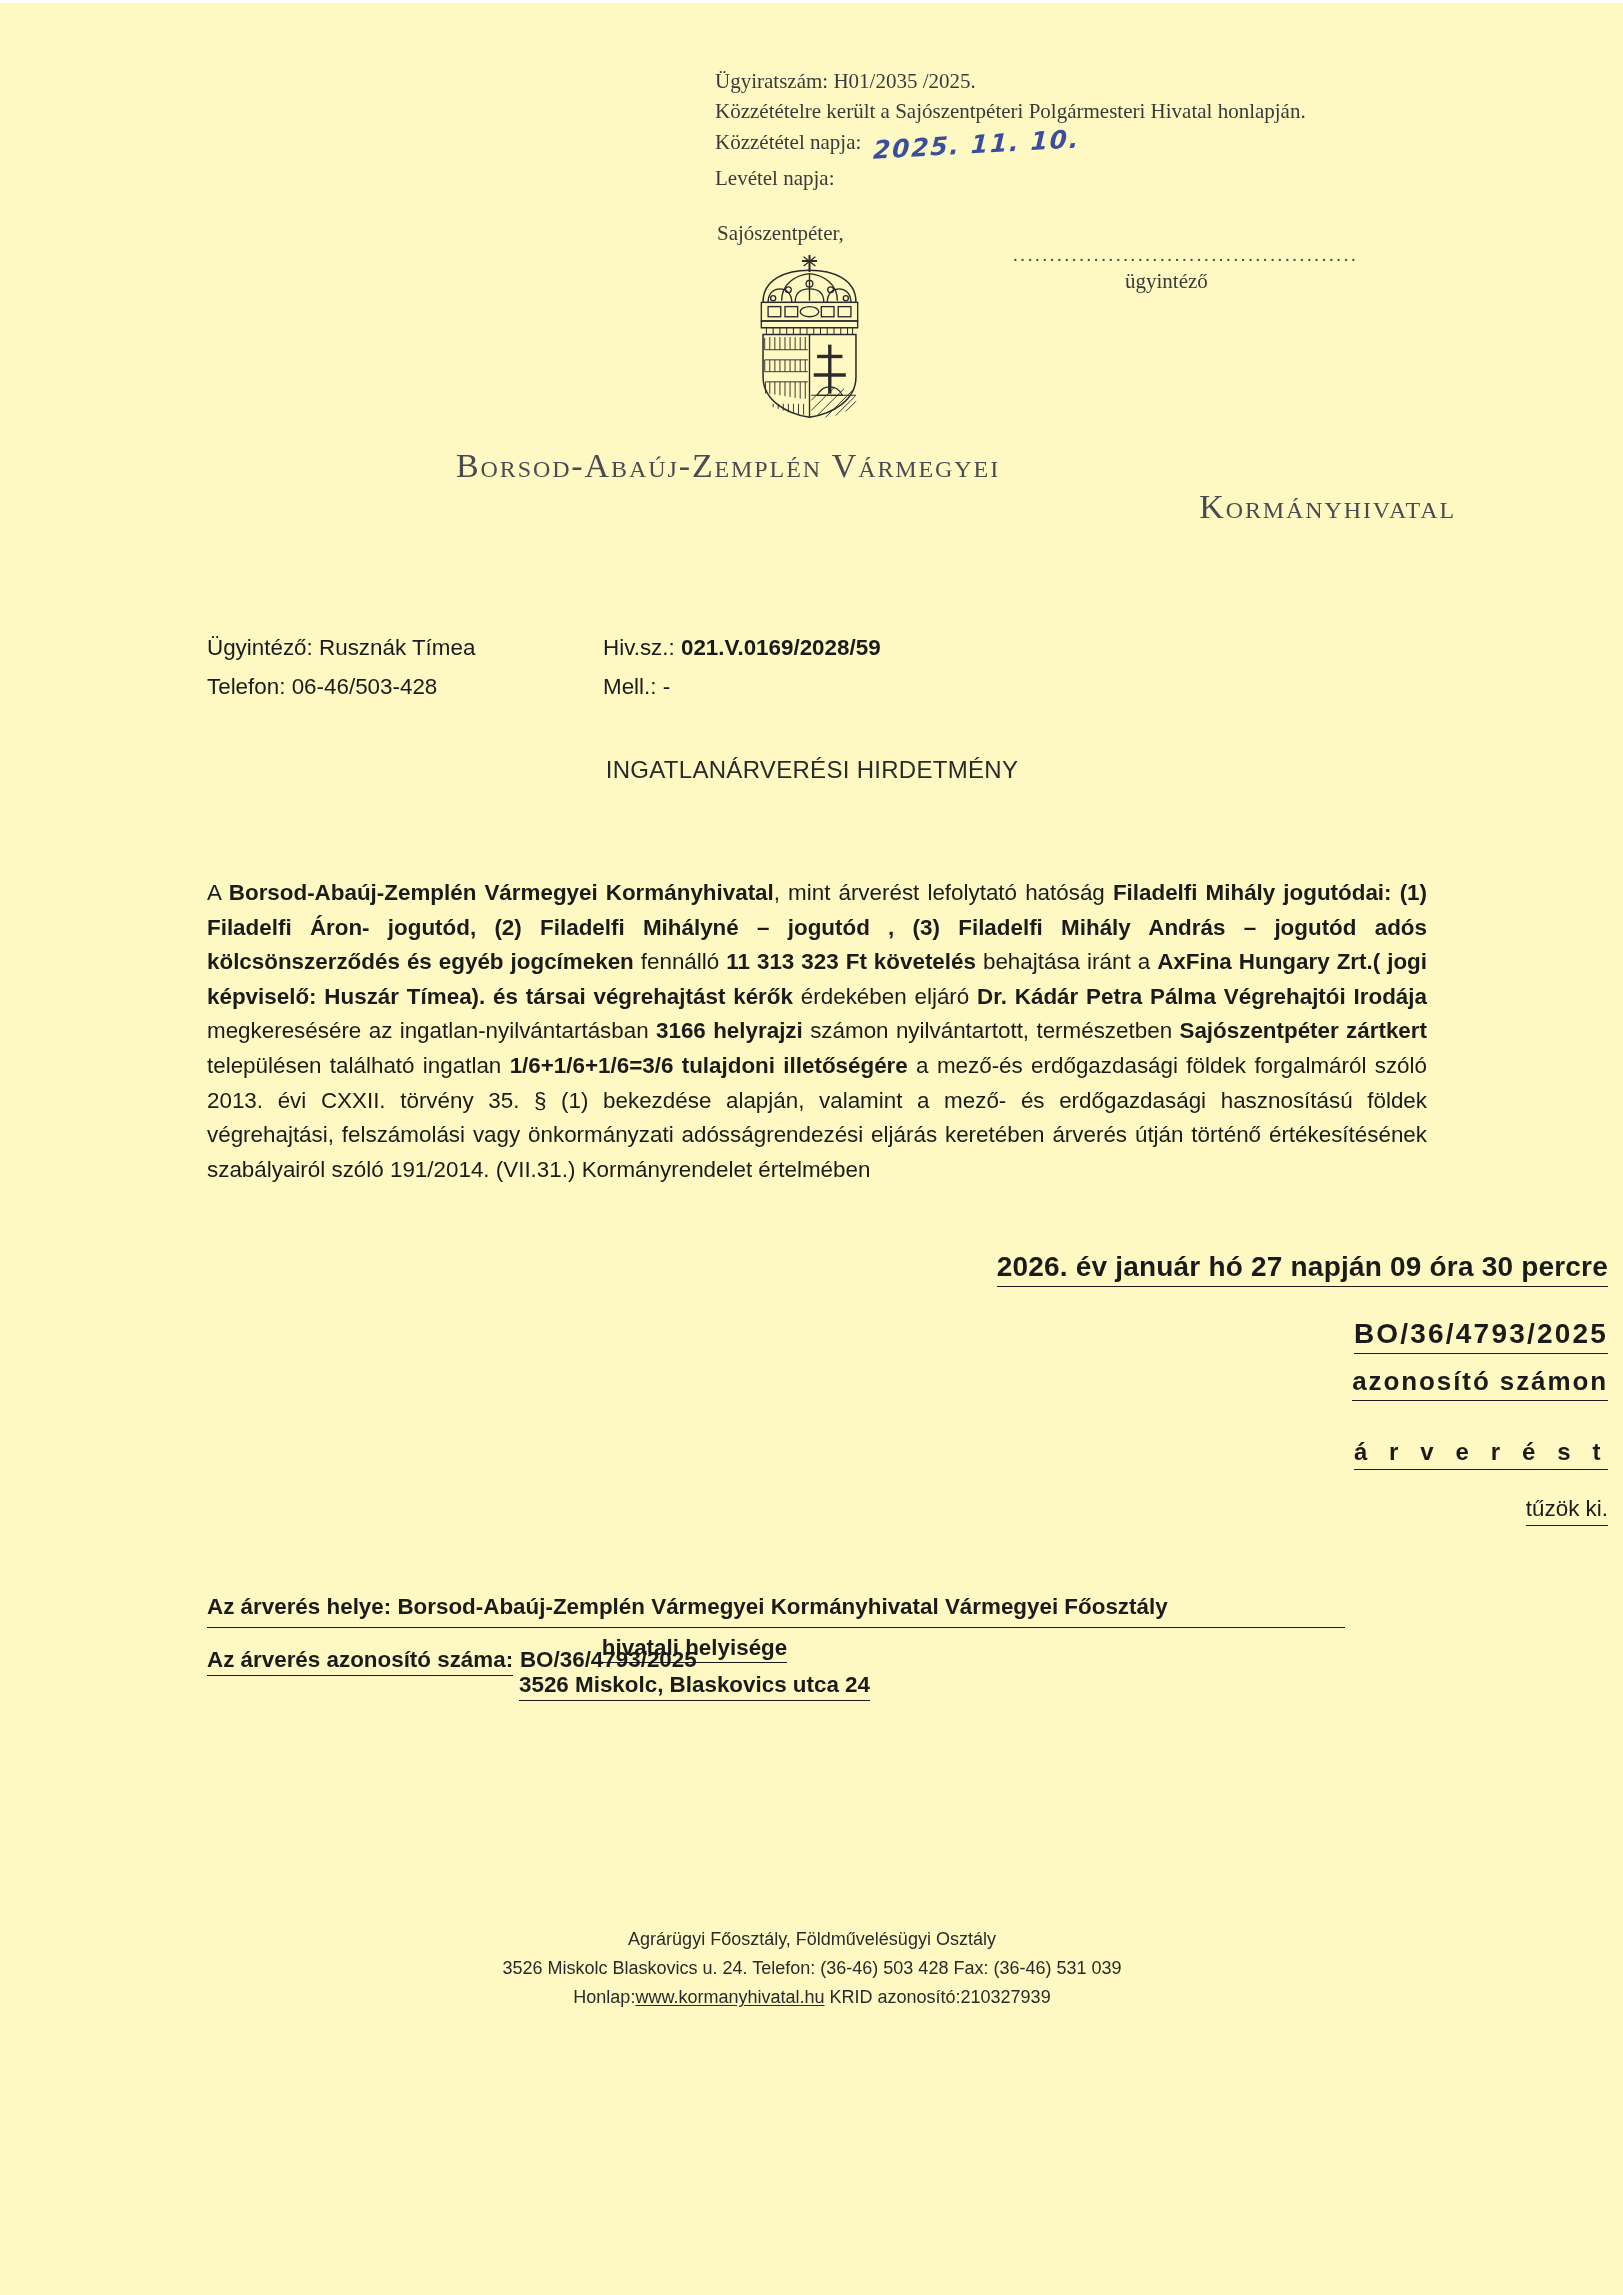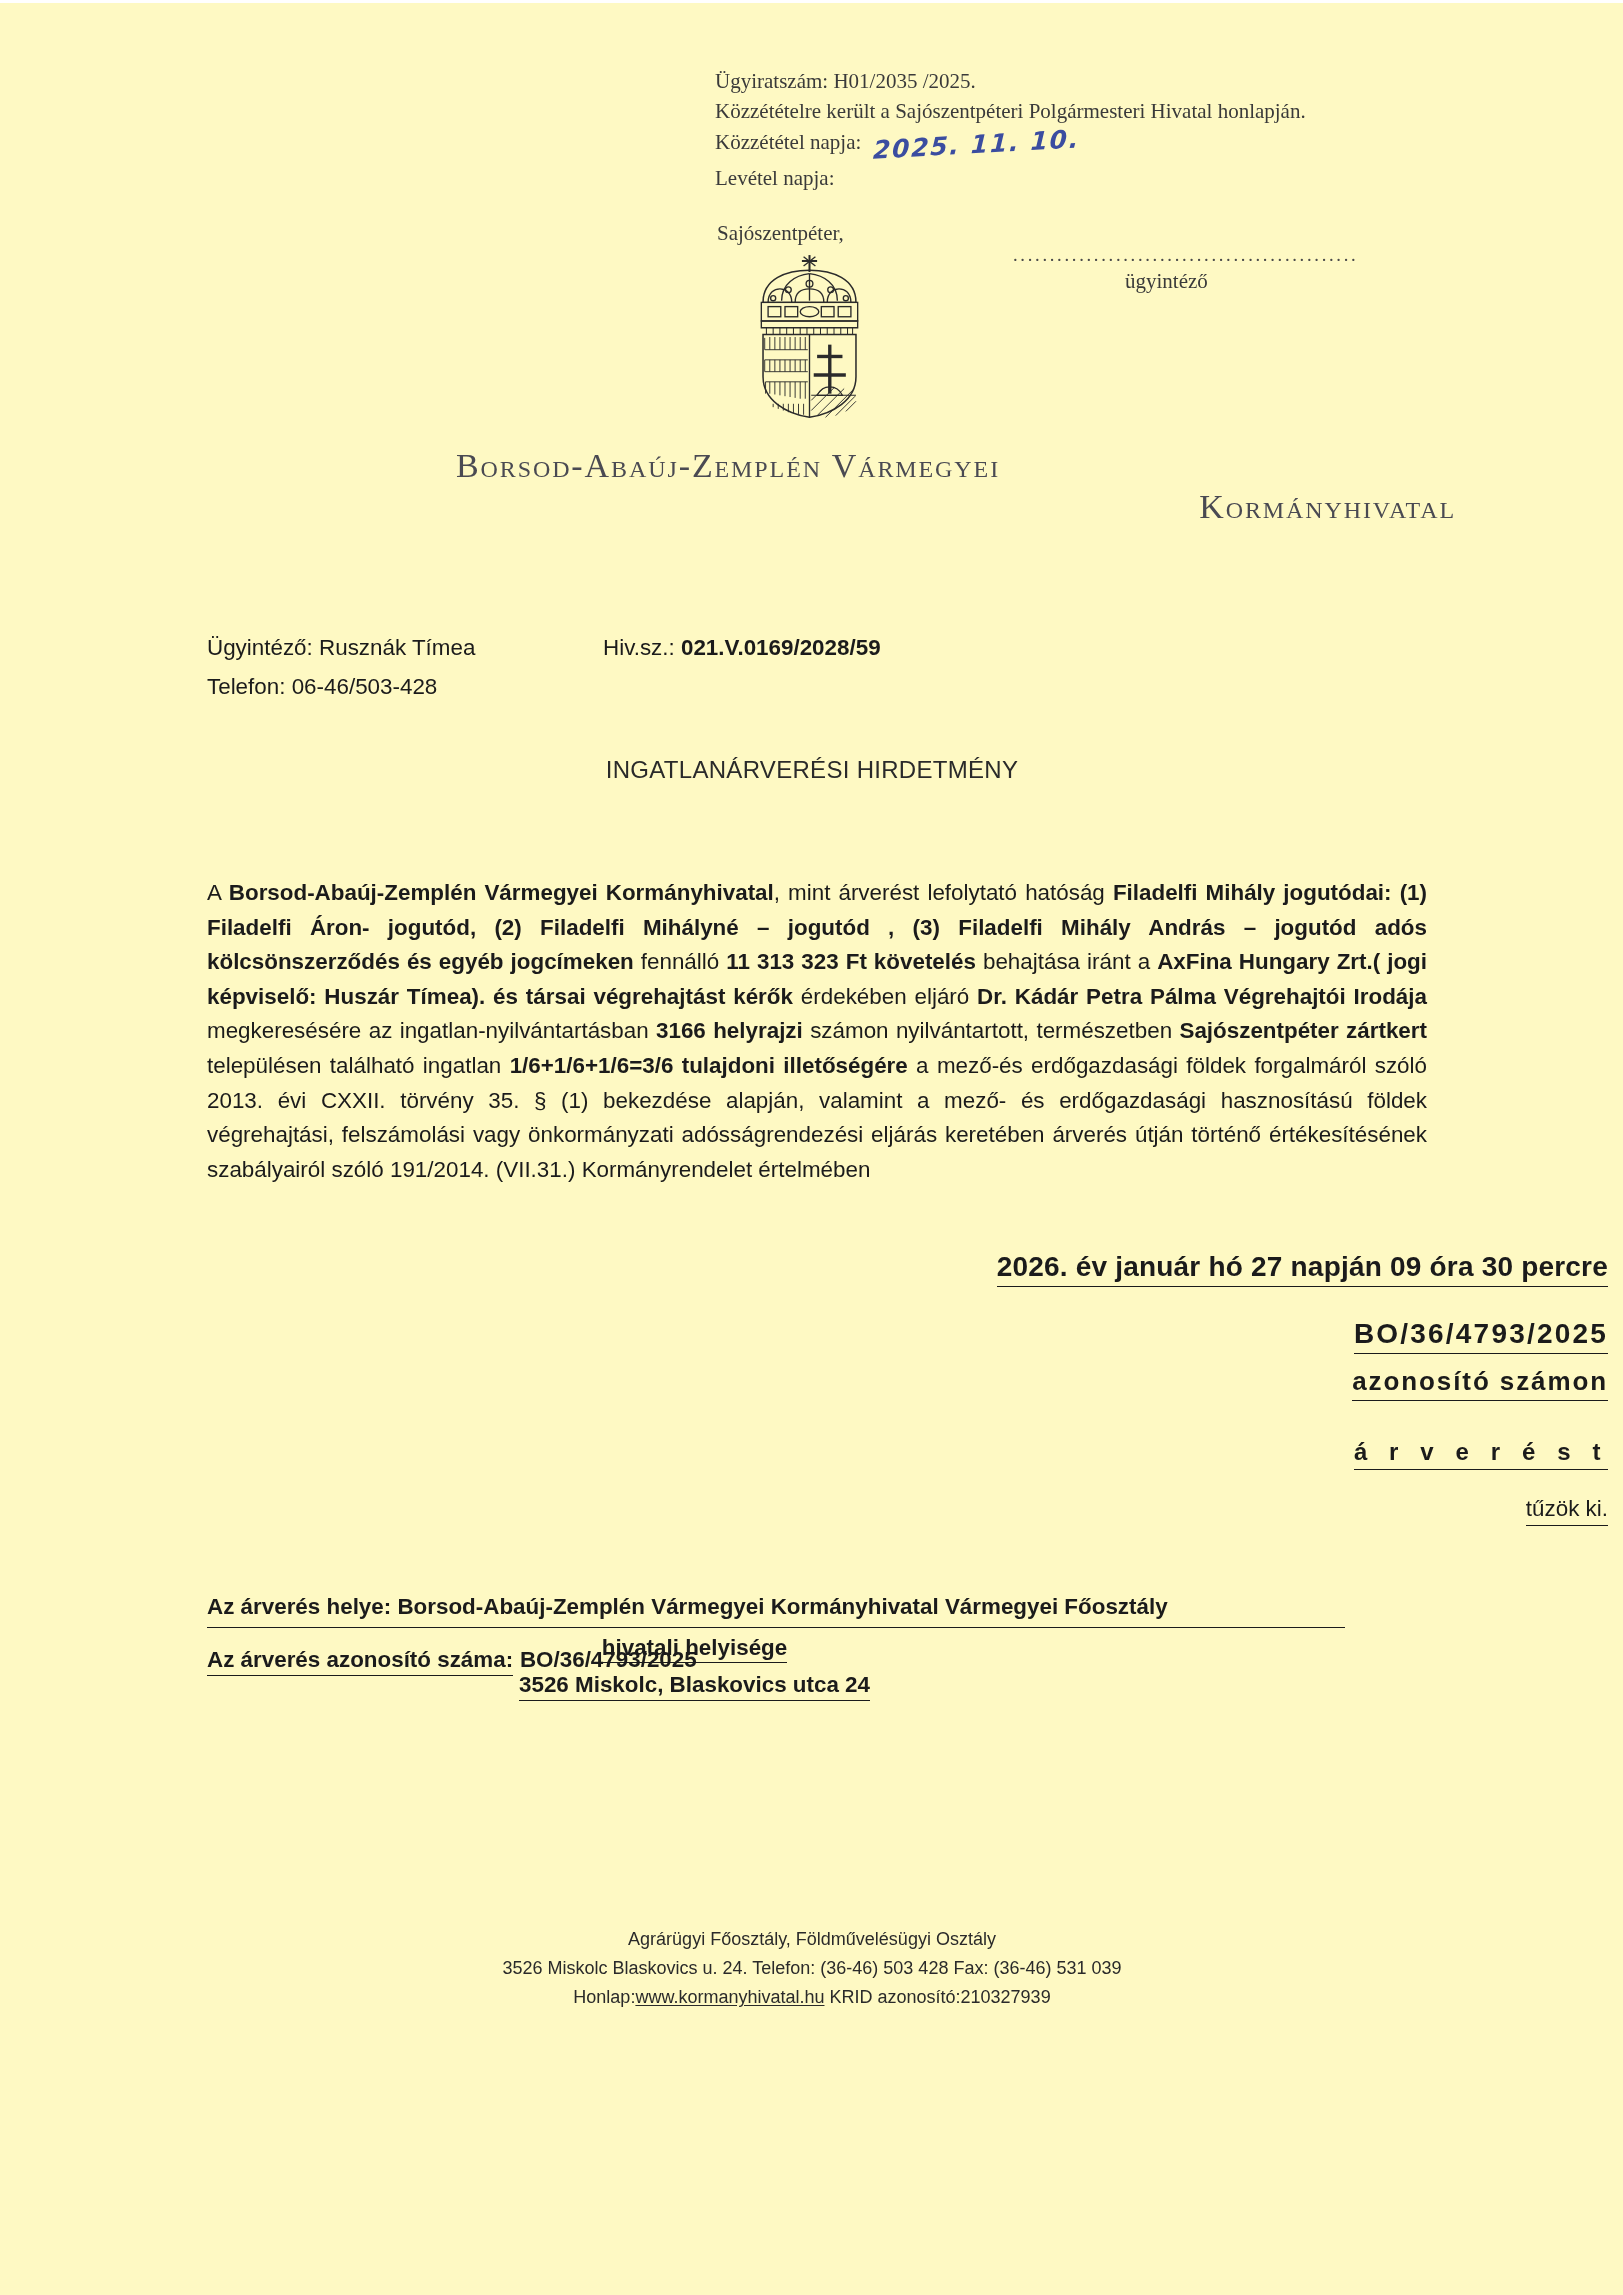--- a/index.html
+++ b/index.html
@@ -335,20 +335,21 @@
     <div class="l2">Kormányhivatal</div>
   </div>
 
   <div class="refblock">
     <div class="refrow">
       <div class="ref-left">Ügyintéző: Rusznák Tímea</div>
       <div class="ref-right"><span>Hiv.sz.: </span><b>021.V.0169/2028/59</b></div>
     </div>
     <div class="refrow">
       <div class="ref-left">Telefon: 06-46/503-428</div>
+      <div class="ref-right"><span>Mell.: </span><span>-</span></div>
     </div>
   </div>
 
   <div class="doc-title">INGATLANÁRVERÉSI HIRDETMÉNY</div>
 
   <div class="body-par" id="body-paragraph"><span>A </span><b>Borsod-Abaúj-Zemplén Vármegyei Kormányhivatal</b><span>, mint árverést lefolytató hatóság </span><b>Filadelfi Mihály jogutódai: (1) Filadelfi Áron- jogutód, (2) Filadelfi Mihályné – jogutód , (3) Filadelfi Mihály András – jogutód adós kölcsönszerződés  és egyéb jogcímeken</b><span> fennálló </span><b>11 313 323 Ft  követelés</b><span> behajtása iránt a </span><b>AxFina Hungary Zrt.( jogi képviselő: Huszár Tímea). és társai végrehajtást kérők</b><span> érdekében eljáró </span><b>Dr. Kádár Petra Pálma Végrehajtói Irodája</b><span> megkeresésére az ingatlan-nyilvántartásban </span><b>3166 helyrajzi</b><span> számon nyilvántartott, természetben </span><b>Sajószentpéter zártkert</b><span> településen található ingatlan </span><b>1/6+1/6+1/6=3/6 tulajdoni illetőségére</b><span> a mező-és erdőgazdasági földek forgalmáról szóló 2013. évi CXXII. törvény 35. § (1) bekezdése alapján, valamint a mező- és erdőgazdasági hasznosítású földek végrehajtási, felszámolási vagy önkormányzati adósságrendezési eljárás keretében árverés útján történő értékesítésének szabályairól szóló 191/2014. (VII.31.) Kormányrendelet értelmében</span></div>
 
   <div class="decl decl-date"><span class="u-thin">2026. év január hó 27 napján 09 óra 30 percre</span></div>
   <div class="decl decl-id"><span class="u-thin">BO/36/4793/2025</span></div>
   <div class="decl decl-idlabel"><span class="u-thin">azonosító számon</span></div>

